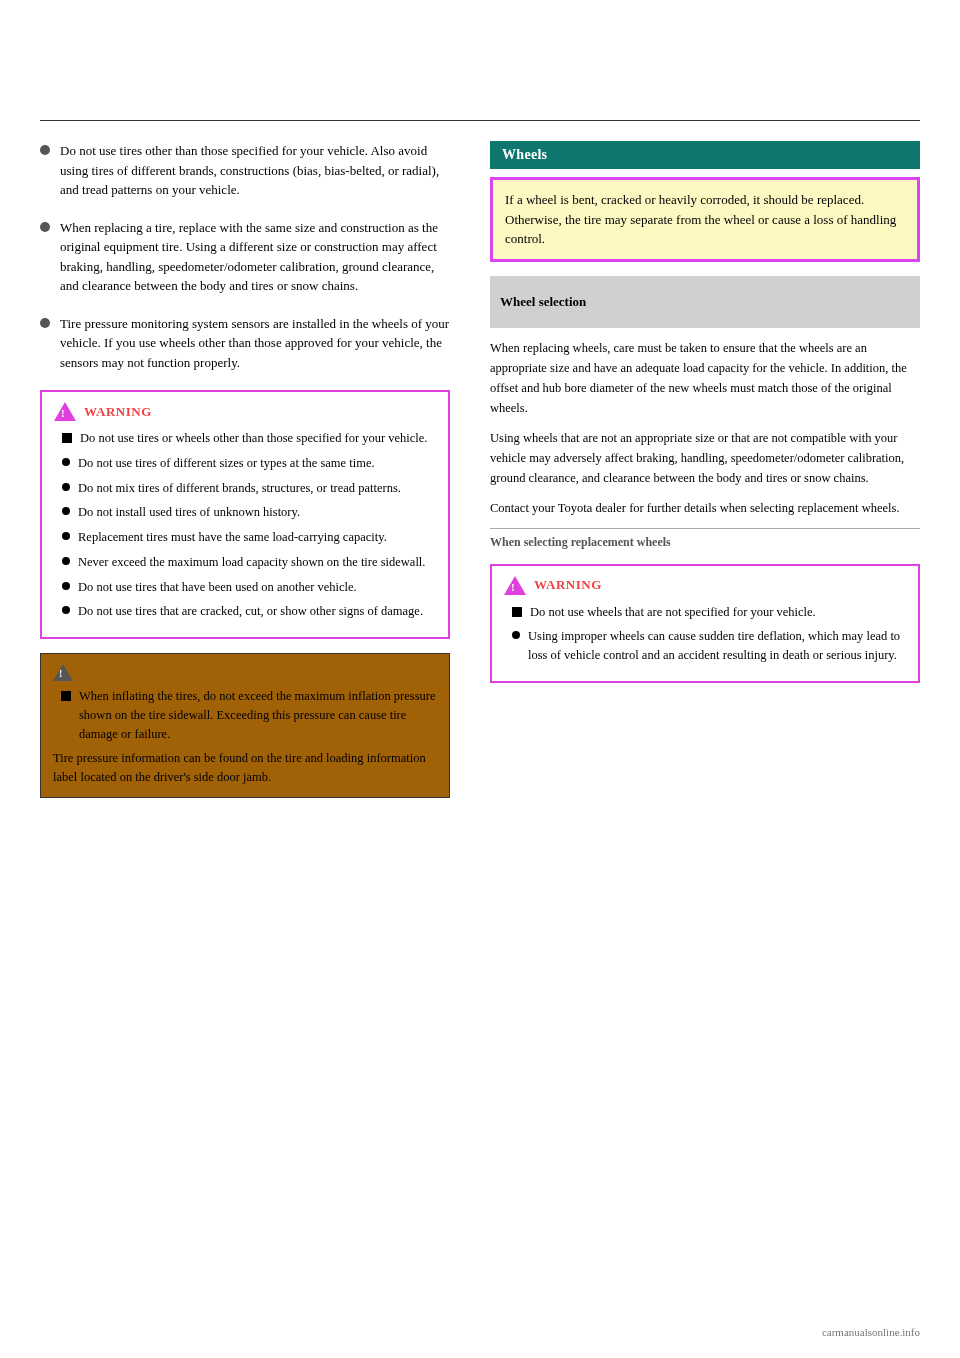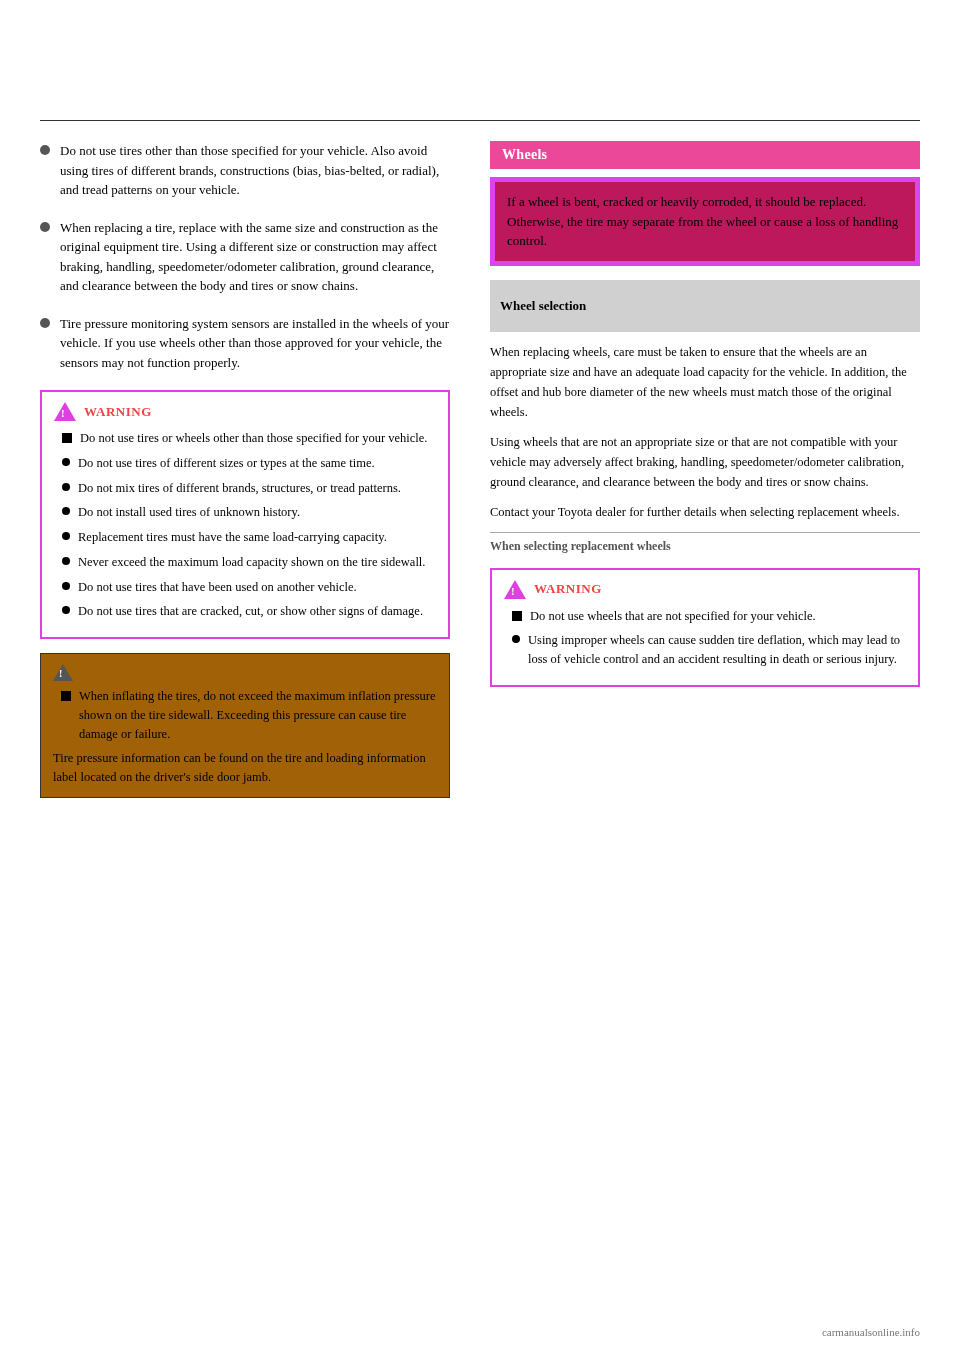--- a/index.html
+++ b/index.html
@@ -144,33 +144,33 @@
       height: 8px;
       border-radius: 50%;
       background: #000;
       flex-shrink: 0;
       margin-top: 4px;
       margin-right: 8px;
     }
 
     
     .wheels-heading {
-      background: #ec4899;
+      background: #0f766e;
       color: #fff;
       font-weight: bold;
       font-size: 14px;
       padding: 6px 12px;
       margin-bottom: 8px;
       letter-spacing: 0.3px;
     }
 
     
     .info-box {
-      border: 5px solid #d946ef;
-      background: #be185d;
+      border: 3px solid #d946ef;
+      background: #fef9c3;
       padding: 10px 12px;
       margin-bottom: 14px;
       font-size: 13px;
       line-height: 1.5;
     }
 
     
     .section-heading {
       background: #d0d0d0;
       font-weight: bold;

